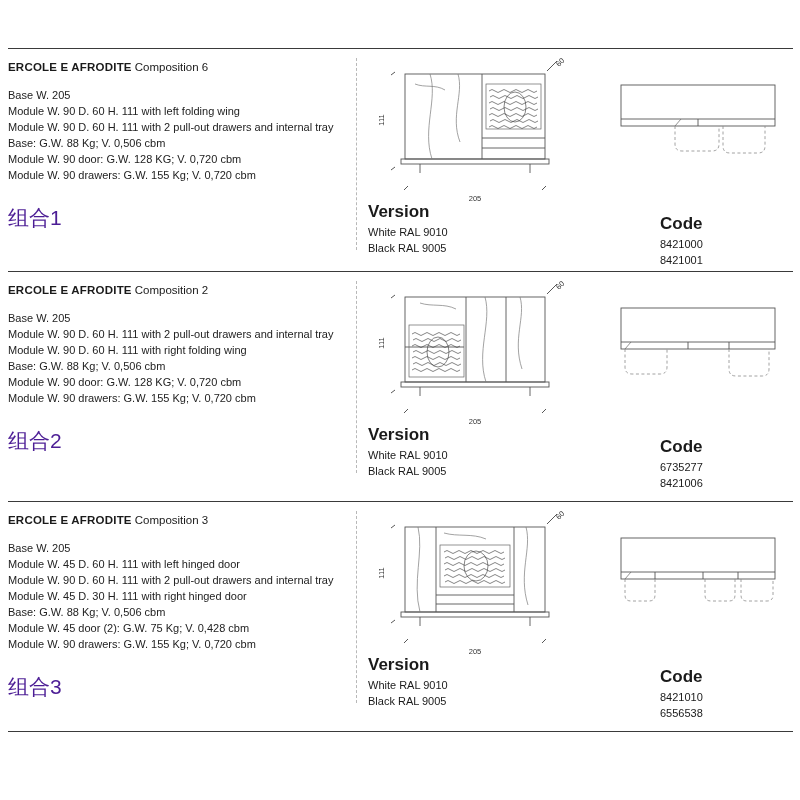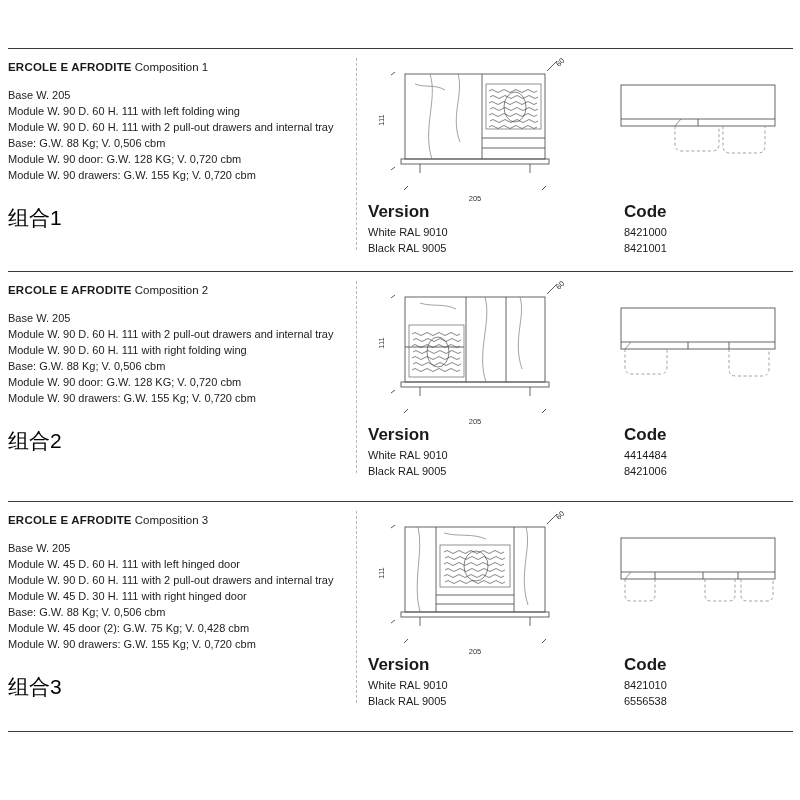--- a/index.html
+++ b/index.html
@@ -16,30 +16,30 @@
     position:absolute; left:8px; right:7px; height:0;
     border-top:1px solid #3a3a3a;
   }
   .section { position:absolute; left:8px; width:786px; }
   .left { position:absolute; left:0; top:0; width:345px; }
   .title { margin-top:13px; font-size:11.5px; white-space:nowrap; }
   .title-main { font-weight:bold; letter-spacing:0.2px; }
   .title-sub { font-weight:normal; margin-left:3px; }
   .specs { margin-top:14px; }
   .spec { font-size:11px; line-height:16px; color:#222; white-space:nowrap; }
-  .cn { margin-top:21px; font-size:21px; color:#000000; }
+  .cn { margin-top:21px; font-size:21px; color:#4c1d95; }
   .divider {
     position:absolute; left:348px; top:10px; height:192px; width:0;
     border-left:1px dashed #b8b8b8;
   }
   .front { position:absolute; left:352px; top:6px; width:215px; height:158px; }
   .plan  { position:absolute; left:605px; top:30px; width:175px; height:135px; }
   .vc-col { position:absolute; top:156px; }
   .version-col { left:360px; }
-  .code-col { left:616px; }
+  .code-col { left:652px;margin-top:12px; }
   .vc-header { font-weight:bold; font-size:17px; line-height:16px; margin-bottom:4px; }
   .vc-cell { font-size:11px; line-height:16px; }
   
   .ln   { fill:none; stroke:#555; stroke-width:0.9; }
   .thin { fill:none; stroke:#666; stroke-width:0.7; }
   .sk   { fill:none; stroke:#7a7a7a; stroke-width:0.7; }
   .art path, .art ellipse { fill:none; stroke:#333; stroke-width:0.6; }
   .sw   { fill:none; stroke:#8a8a8a; stroke-width:0.8; stroke-dasharray:3 2.5; }
   .tick { stroke:#444; stroke-width:0.9; }
   .dim  { font-size:7.5px; fill:#333; font-family:"Liberation Sans", sans-serif; }
@@ -50,21 +50,21 @@
 <div class="page">
 
   <div class="rule" style="top:48px"></div>
   <div class="rule" style="top:271px"></div>
   <div class="rule" style="top:501px"></div>
   <div class="rule" style="top:731px"></div>
 
   <section class="section" style="top:48px;height:223px">
     <div class="left">
       <div class="title">
-        <span class="title-main">ERCOLE E AFRODITE</span><span class="title-sub">Composition 1</span>
+        <span class="title-main">ERCOLE E AFRODITE</span><span class="title-sub">Composition 6</span>
       </div>
       <div class="specs">
         <div class="spec">Base W. 205</div>
         <div class="spec">Module W. 90 D. 60 H. 111 with left folding wing</div>
         <div class="spec">Module W. 90 D. 60 H. 111 with 2 pull-out drawers and internal tray</div>
         <div class="spec">Base: G.W. 88 Kg; V. 0,506 cbm</div>
         <div class="spec">Module W. 90 door: G.W. 128 KG; V. 0,720 cbm</div>
         <div class="spec">Module W. 90 drawers: G.W. 155 Kg; V. 0,720 cbm</div>
       </div>
       <div class="cn">组合1</div>
@@ -201,21 +201,21 @@
       </svg>
     </div>
 
     <div class="vc-col version-col">
       <div class="vc-header">Version</div>
       <div class="vc-cell">White RAL 9010</div>
       <div class="vc-cell">Black RAL 9005</div>
     </div>
     <div class="vc-col code-col">
       <div class="vc-header">Code</div>
-      <div class="vc-cell">4414484</div>
+      <div class="vc-cell">6735277</div>
       <div class="vc-cell">8421006</div>
     </div>
   </section>
 
   <section class="section" style="top:501px;height:230px">
     <div class="left">
       <div class="title">
         <span class="title-main">ERCOLE E AFRODITE</span><span class="title-sub">Composition 3</span>
       </div>
       <div class="specs">

